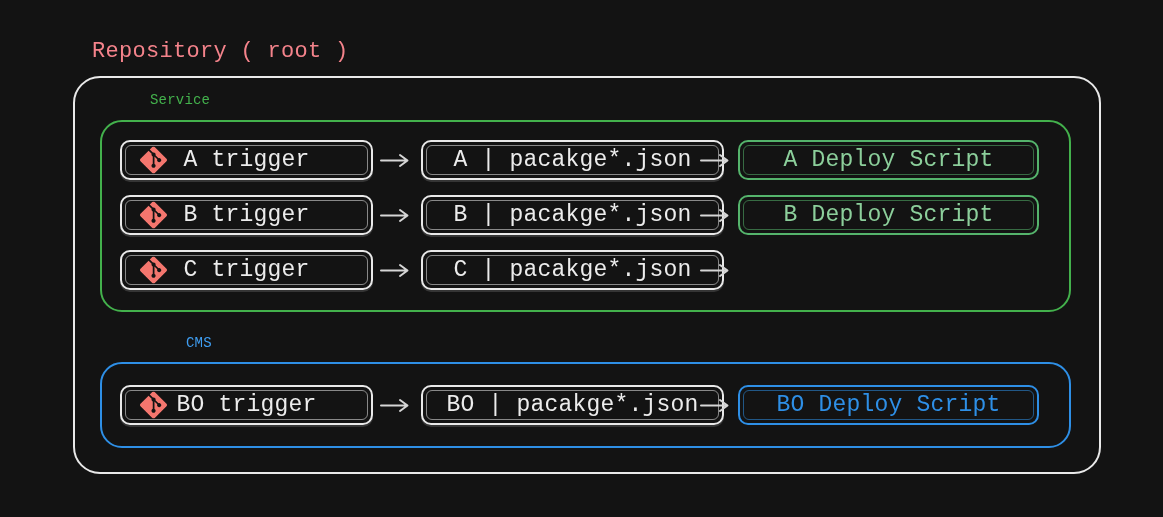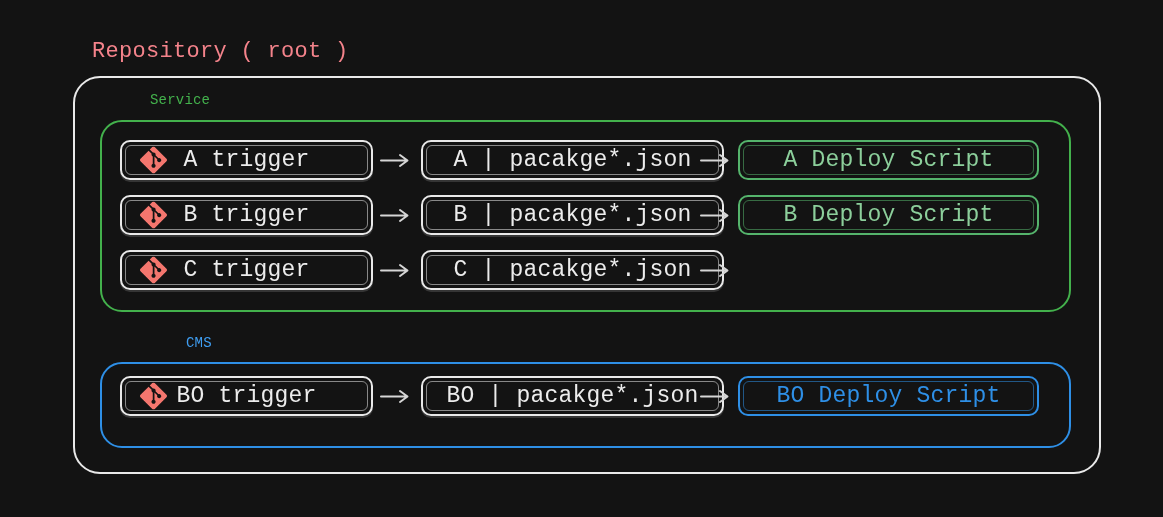--- a/index.html
+++ b/index.html
@@ -48,21 +48,21 @@
     left: 100px; top: 362px; width: 967px; height: 82px;
     border: 2px solid var(--blue_frame, #2e8fe6);
     border-radius: 22px;
   }
 
   
   .row { position: absolute; left: 120px; width: 919px; height: 40px; }
   .row-a  { top: 140px; }
   .row-b  { top: 195px; }
   .row-c  { top: 250px; }
-  .row-bo { top: 376px; }
+  .row-bo { top: 385px; }
 
   .node {
     position: absolute;
     top: 0; height: 40px;
     box-sizing: border-box;
     border-radius: 10px;
     display: flex; align-items: center; justify-content: center;
     font-size: 23px;
     letter-spacing: .2px;
   }

